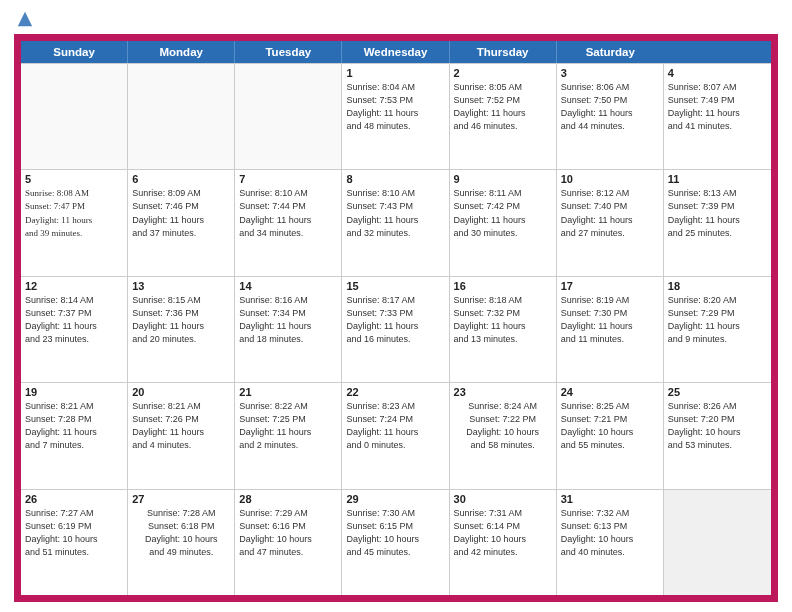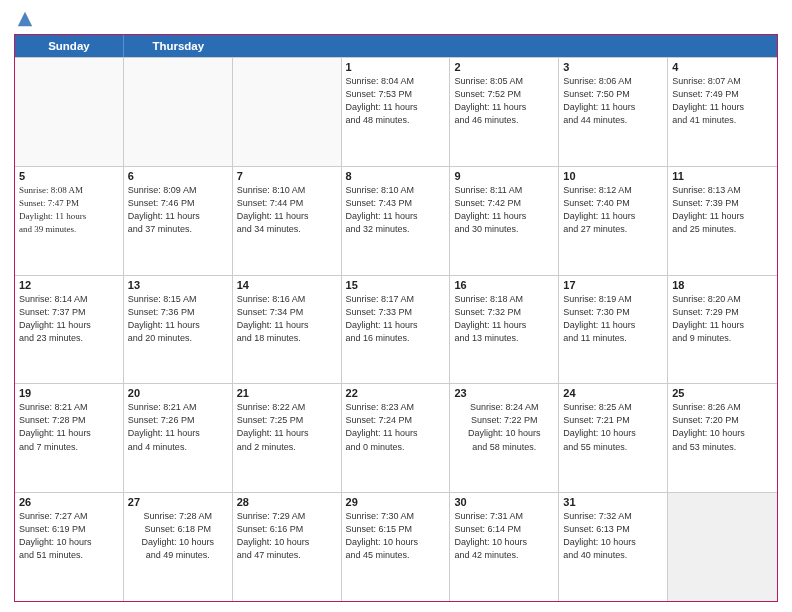--- a/index.html
+++ b/index.html
@@ -59,21 +59,21 @@
       line-height: 1.1;
     }
     .location-title {
       font-size: 14px;
       color: #555;
     }
     .calendar {
       flex: 1;
       display: flex;
       flex-direction: column;
-      border: 1px solid #be185d;
+      border: 7px solid #be185d;
     }
     .cal-header-row {
       display: grid;
       grid-template-columns: repeat(7, 1fr);
       background: #2a6db5;
     }
     .cal-header-cell {
       color: #fff;
       font-size: 11.5px;
       font-weight: bold;
@@ -134,21 +134,25 @@
     </div>
     <div class="title-block">
       <div class="month-title"></div>
       <div class="location-title"></div>
     </div>
   </div>
 
   <div class="calendar">
     <div class="cal-header-row">
     <div class="cal-header-cell">Sunday</div>
+        <div class="cal-header-cell">Monday</div>
+        <div class="cal-header-cell">Tuesday</div>
+        <div class="cal-header-cell">Wednesday</div>
         <div class="cal-header-cell">Thursday</div>
+        <div class="cal-header-cell">Saturday</div>
       </div>
     <div class="cal-body">
     <div class="cal-week">
           <div class="cal-cell empty"></div>
           <div class="cal-cell empty"></div>
           <div class="cal-cell empty"></div>
           <div class="cal-cell">
             <div class="day-number">1</div>
             <div class="day-info" style="white-space: pre-line;">Sunrise: 8:04 AM
 Sunset: 7:53 PM

